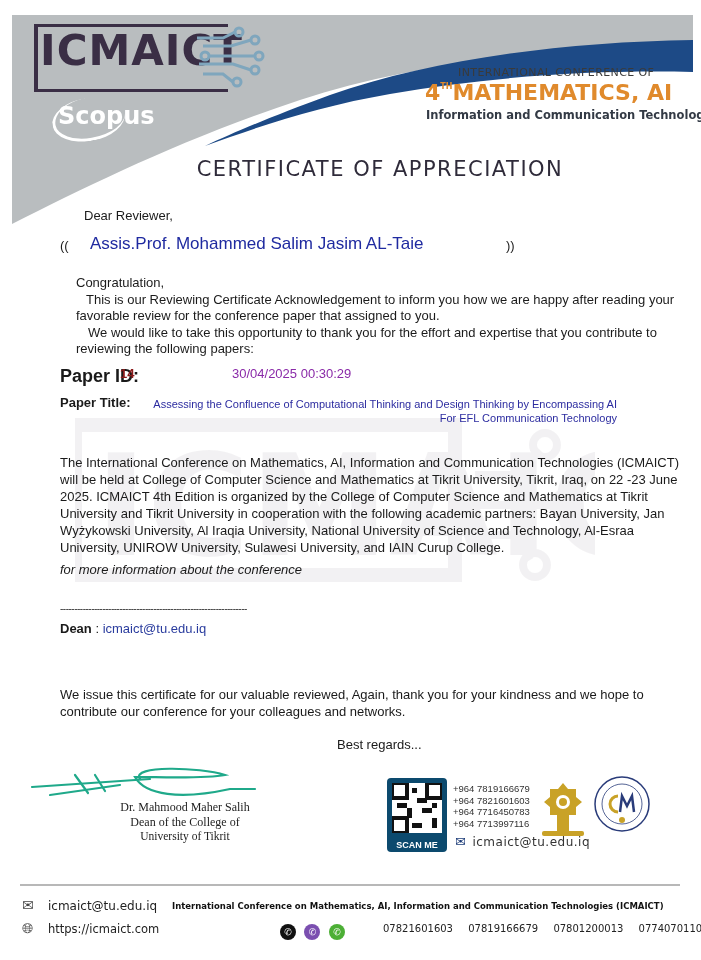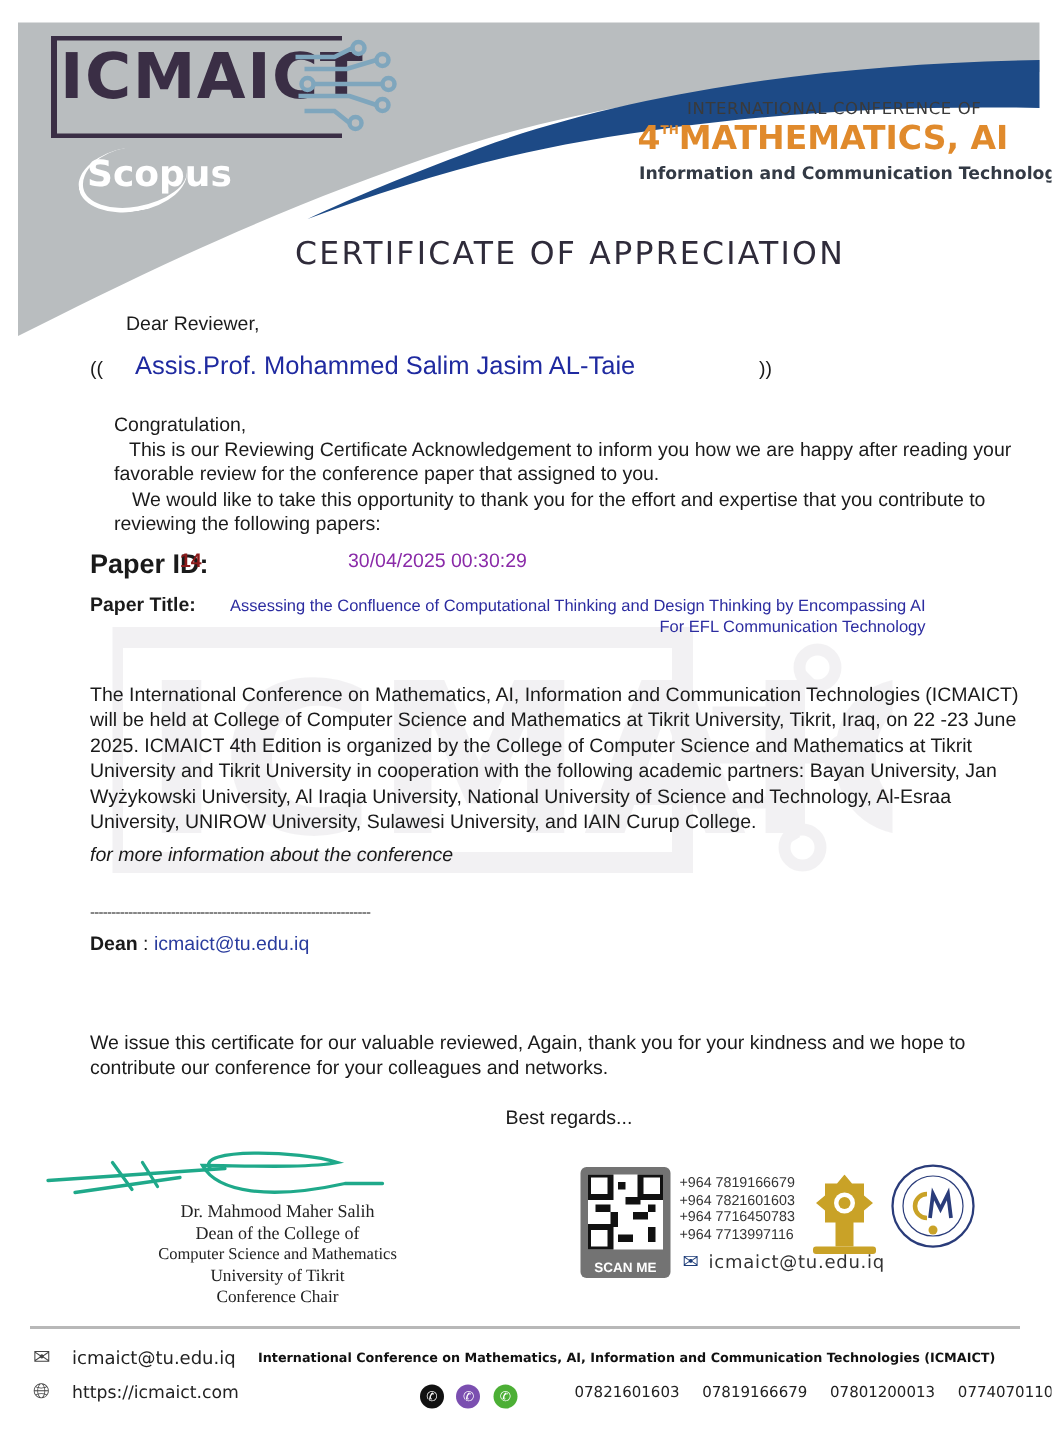--- a/index.html
+++ b/index.html
@@ -30,21 +30,21 @@
   .about { position: absolute; left: 60px; top: 454px; width: 630px; font-size: 13px; line-height: 17px; }
   .more-info { position: absolute; left: 60px; top: 562px; font-size: 13px; font-weight: normal; font-style: italic; }
   .dashes { position: absolute; left: 60px; top: 603px; font-size: 10px; color: #333; letter-spacing: -0.5px; }
   .contact { position: absolute; left: 60px; top: 620px; font-size: 13px; line-height: 17px; }
   .contact b { font-weight: bold; }
   .link { color: #2a3c9e; }
   .closing { position: absolute; left: 60px; top: 686px; width: 600px; font-size: 13px; line-height: 17px; }
   .best { position: absolute; left: 337px; top: 737px; font-size: 13px; }
   .signature { position: absolute; left: 30px; top: 765px; width: 230px; height: 40px; }
   .signer { position: absolute; left: 60px; top: 800px; width: 250px; text-align: center; font-family: "Liberation Serif", serif; font-size: 11px; line-height: 14.5px; color: #222; }
-  .qr { position: absolute; left: 387px; top: 778px; width: 60px; height: 74px; background: #737373; border-radius: 4px; }
+  .qr { position: absolute; left: 387px; top: 778px; width: 60px; height: 74px; background: #0c4a6e; border-radius: 4px; }
   .qr-inner { position: absolute; left: 5px; top: 5px; width: 50px; height: 50px; background: #fff; }
   .qr-label { position: absolute; left: 0; bottom: 2px; width: 60px; text-align: center; color: #fff; font-size: 9px; font-weight: bold; }
   .phones { position: absolute; left: 453px; top: 783px; font-size: 9.5px; line-height: 11.5px; color: #333; }
   .qr-email { position: absolute; left: 455px; top: 834px; font-family: "DejaVu Sans", sans-serif; font-size: 12px; color: #333; letter-spacing: 0.5px; }
   .qr-email .env { color: #1d3c78; font-size: 13px; margin-right: 6px; }
   .tu-logo { position: absolute; left: 540px; top: 783px; width: 46px; height: 58px; }
   .cm-logo { position: absolute; left: 594px; top: 776px; width: 56px; height: 56px; }
   .footer-line { position: absolute; left: 20px; top: 884px; width: 660px; height: 2px; background: #b8b8b8; }
   .f-email { position: absolute; left: 22px; top: 897px; font-family: "DejaVu Sans", sans-serif; font-size: 12px; color: #222; white-space: nowrap; }
   .f-web { position: absolute; left: 22px; top: 920px; font-family: "DejaVu Sans", sans-serif; font-size: 11.5px; color: #222; white-space: nowrap; }
@@ -136,23 +136,21 @@
   <g stroke="#1fa98a" stroke-width="2.2" fill="none" stroke-linecap="round">
     <path d="M2,22 L120,14"></path>
       <path d="M20,30 L90,20"></path>
       <path d="M45,10 L58,28 M65,10 L75,26"></path>
     <path d="M110,14 C100,0 170,2 195,10 C175,14 130,12 105,12 C115,30 150,35 200,24 L225,24"></path>
   </g>
 </svg>
 <div class="signer">
   <div style="font-size:12px">Dr. Mahmood Maher Salih</div>
   <div style="font-size:12px">Dean of the College of</div>
-  <div>Computer Science and Mathematics</div>
   <div style="font-size:11.5px">University of Tikrit</div>
-  <div style="font-size:11.5px">Conference Chair</div>
 </div>
 
 <div class="qr">
   <svg class="qr-inner" viewBox="0 0 10 10">
     <rect x="0" y="0" width="3" height="3" fill="none" stroke="#111" stroke-width="0.8"></rect>
     <rect x="7" y="0" width="3" height="3" fill="none" stroke="#111" stroke-width="0.8"></rect>
     <rect x="0" y="7" width="3" height="3" fill="none" stroke="#111" stroke-width="0.8"></rect>
     <rect x="4" y="1" width="1" height="1" fill="#111"></rect>
       <rect x="5" y="3" width="2" height="1" fill="#111"></rect>
     <rect x="3" y="5" width="1" height="2" fill="#111"></rect>

